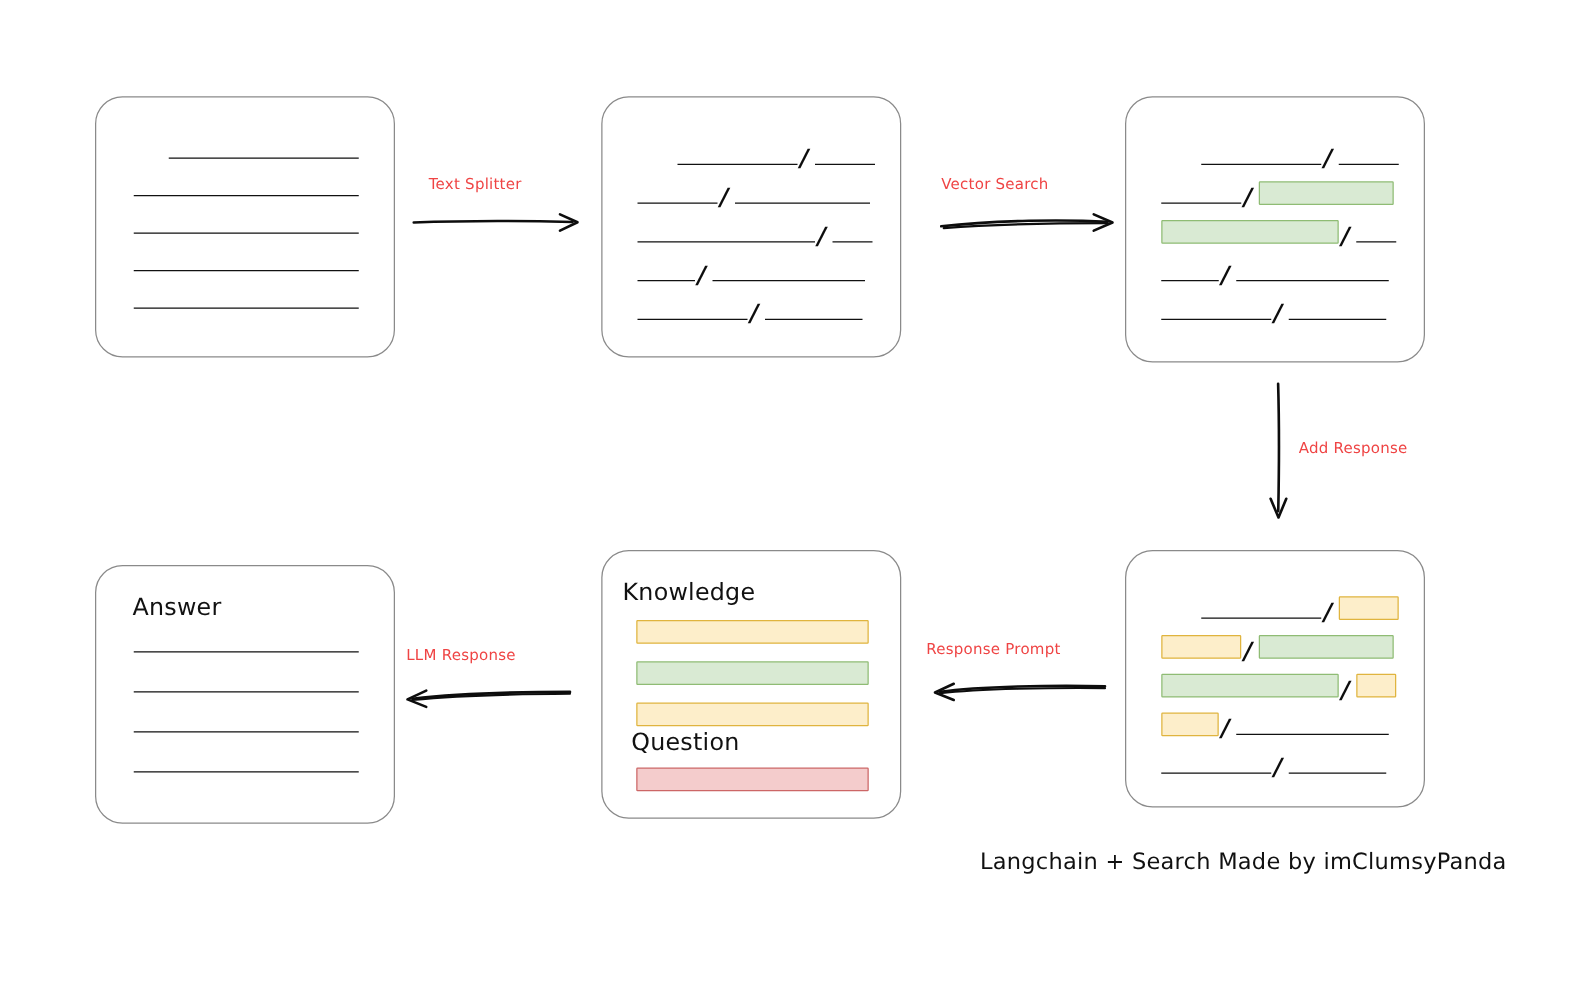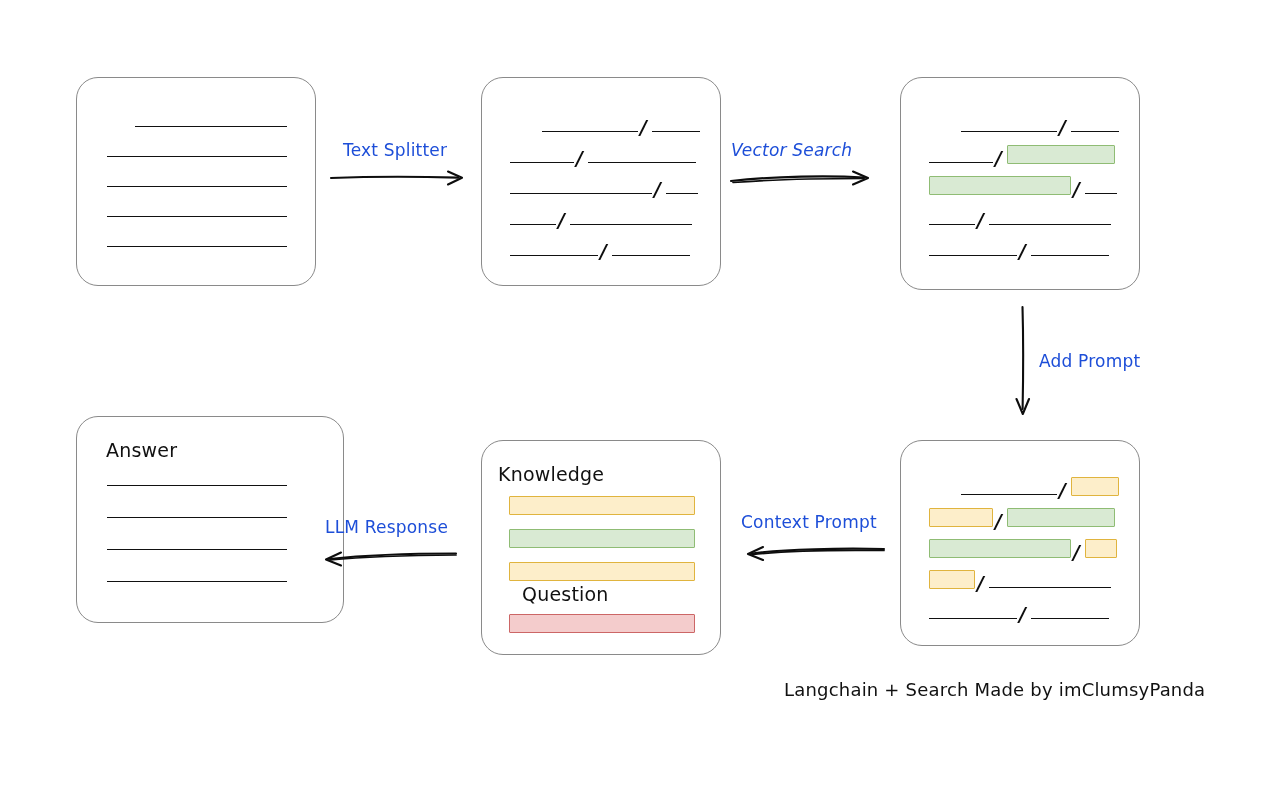--- a/index.html
+++ b/index.html
@@ -66,22 +66,22 @@
     color: #111111;
     white-space: nowrap;
   }
 
   
   .edge {
     position: absolute;
   }
   .edge-label {
     position: absolute;
-    font-size: 17px;
-    color: #1d4ed8;
+    font-size: 12px;
+    color: #ef4444;
     white-space: nowrap;
     letter-spacing: .2px;
   }
   .edge svg { display: block; overflow: visible; }
 
   
   .credit {
     position: absolute;
     font-size: 18px;
     color: #111111;
@@ -162,63 +162,63 @@
     </div>
 </div>
 
 <div class="card" style="left:481px; top:440px; width:240px; height:215px;">
   <div class="card-label" style="left:16px; top:22px;">Knowledge</div>
   <div id="knowledge-bars">
       <div class="pill yellow" style="left: 27px; top: 55px; width: 186px;"></div>
       <div class="pill green" style="left: 27px; top: 88px; width: 186px;"></div>
       <div class="pill yellow" style="left: 27px; top: 121px; width: 186px;"></div>
     </div>
-  <div class="card-label" style="left:40px; top:142px;">Question</div>
+  <div class="card-label" style="left:23px; top:142px;">Question</div>
   <div id="question-bars">
       <div class="pill red" style="left: 27px; top: 173px; width: 186px;"></div>
     </div>
 </div>
 
-<div class="card" style="left:76px; top:416px; width:268px; height:207px;">
+<div class="card" style="left:76px; top:452px; width:240px; height:207px;">
   <div class="card-label" style="left:29px; top:22px;">Answer</div>
   <div id="answer-lines">
       <div class="rule" style="left: 30px; top: 68px; width: 180px;"></div>
       <div class="rule" style="left: 30px; top: 100px; width: 180px;"></div>
       <div class="rule" style="left: 30px; top: 132px; width: 180px;"></div>
       <div class="rule" style="left: 30px; top: 164px; width: 180px;"></div>
     </div>
 </div>
 
 <div class="edge" style="left:330px; top:140px; width:140px; height:50px;">
   <div class="edge-label" style="left:13px; top:0px;">Text Splitter</div>
   <svg width="140" height="26" style="position:absolute; left:0; top:26px;">
     <path d="M1,12 C40,10.5 90,10.6 128,11.6" fill="none" stroke="#0d0d0d" stroke-width="2.1" stroke-linecap="round"></path>
     <path d="M118,5.5 L132,11.8 L118,18.5" fill="none" stroke="#0d0d0d" stroke-width="2.1" stroke-linecap="round" stroke-linejoin="round"></path>
   </svg>
 </div>
 
-<div class="edge" style="left:730px; top:140px; width:145px; height:50px;font-style:italic;">
+<div class="edge" style="left:752px; top:140px; width:145px; height:50px;">
   <div class="edge-label" style="left:1px; top:0px;">Vector Search</div>
   <svg width="145" height="28" style="position:absolute; left:0; top:26px;">
     <path d="M1,15 C45,10 100,9.5 134,11.5" fill="none" stroke="#0d0d0d" stroke-width="2.1" stroke-linecap="round"></path>
     <path d="M3,16.5 C48,13 100,12.5 134,12.5" fill="none" stroke="#0d0d0d" stroke-width="1.7" stroke-linecap="round"></path>
     <path d="M123,5.5 L138,12 L123,18.5" fill="none" stroke="#0d0d0d" stroke-width="2.1" stroke-linecap="round" stroke-linejoin="round"></path>
   </svg>
 </div>
 
 <div class="edge" style="left:1014px; top:305px; width:160px; height:115px;">
   <svg width="30" height="115" style="position:absolute; left:0; top:0;">
     <path d="M8.5,2 C9.6,40 9.2,75 8.6,104" fill="none" stroke="#0d0d0d" stroke-width="2.1" stroke-linecap="round"></path>
     <path d="M2.5,94 L8.8,109 L15,94" fill="none" stroke="#0d0d0d" stroke-width="2.1" stroke-linecap="round" stroke-linejoin="round"></path>
   </svg>
-  <div class="edge-label" style="left:25px; top:46px;">Add Prompt</div>
+  <div class="edge-label" style="left:25px; top:46px;">Add Response</div>
 </div>
 
 <div class="edge" style="left:738px; top:512px; width:150px; height:52px;">
-  <div class="edge-label" style="left:3px; top:0px;">Context Prompt</div>
+  <div class="edge-label" style="left:3px; top:0px;">Response Prompt</div>
   <svg width="150" height="28" style="position:absolute; left:0; top:26px;">
     <path d="M146,11 C105,10 45,11 14,15.5" fill="none" stroke="#0d0d0d" stroke-width="2.1" stroke-linecap="round"></path>
     <path d="M146,12.5 C105,12 45,13 14,16.6" fill="none" stroke="#0d0d0d" stroke-width="1.7" stroke-linecap="round"></path>
     <path d="M25,9 L10,16 L25,22" fill="none" stroke="#0d0d0d" stroke-width="2.1" stroke-linecap="round" stroke-linejoin="round"></path>
   </svg>
 </div>
 
 <div class="edge" style="left:320px; top:517px; width:140px; height:52px;">
   <div class="edge-label" style="left:5px; top:0px;">LLM Response</div>
   <svg width="140" height="28" style="position:absolute; left:0; top:26px;">

